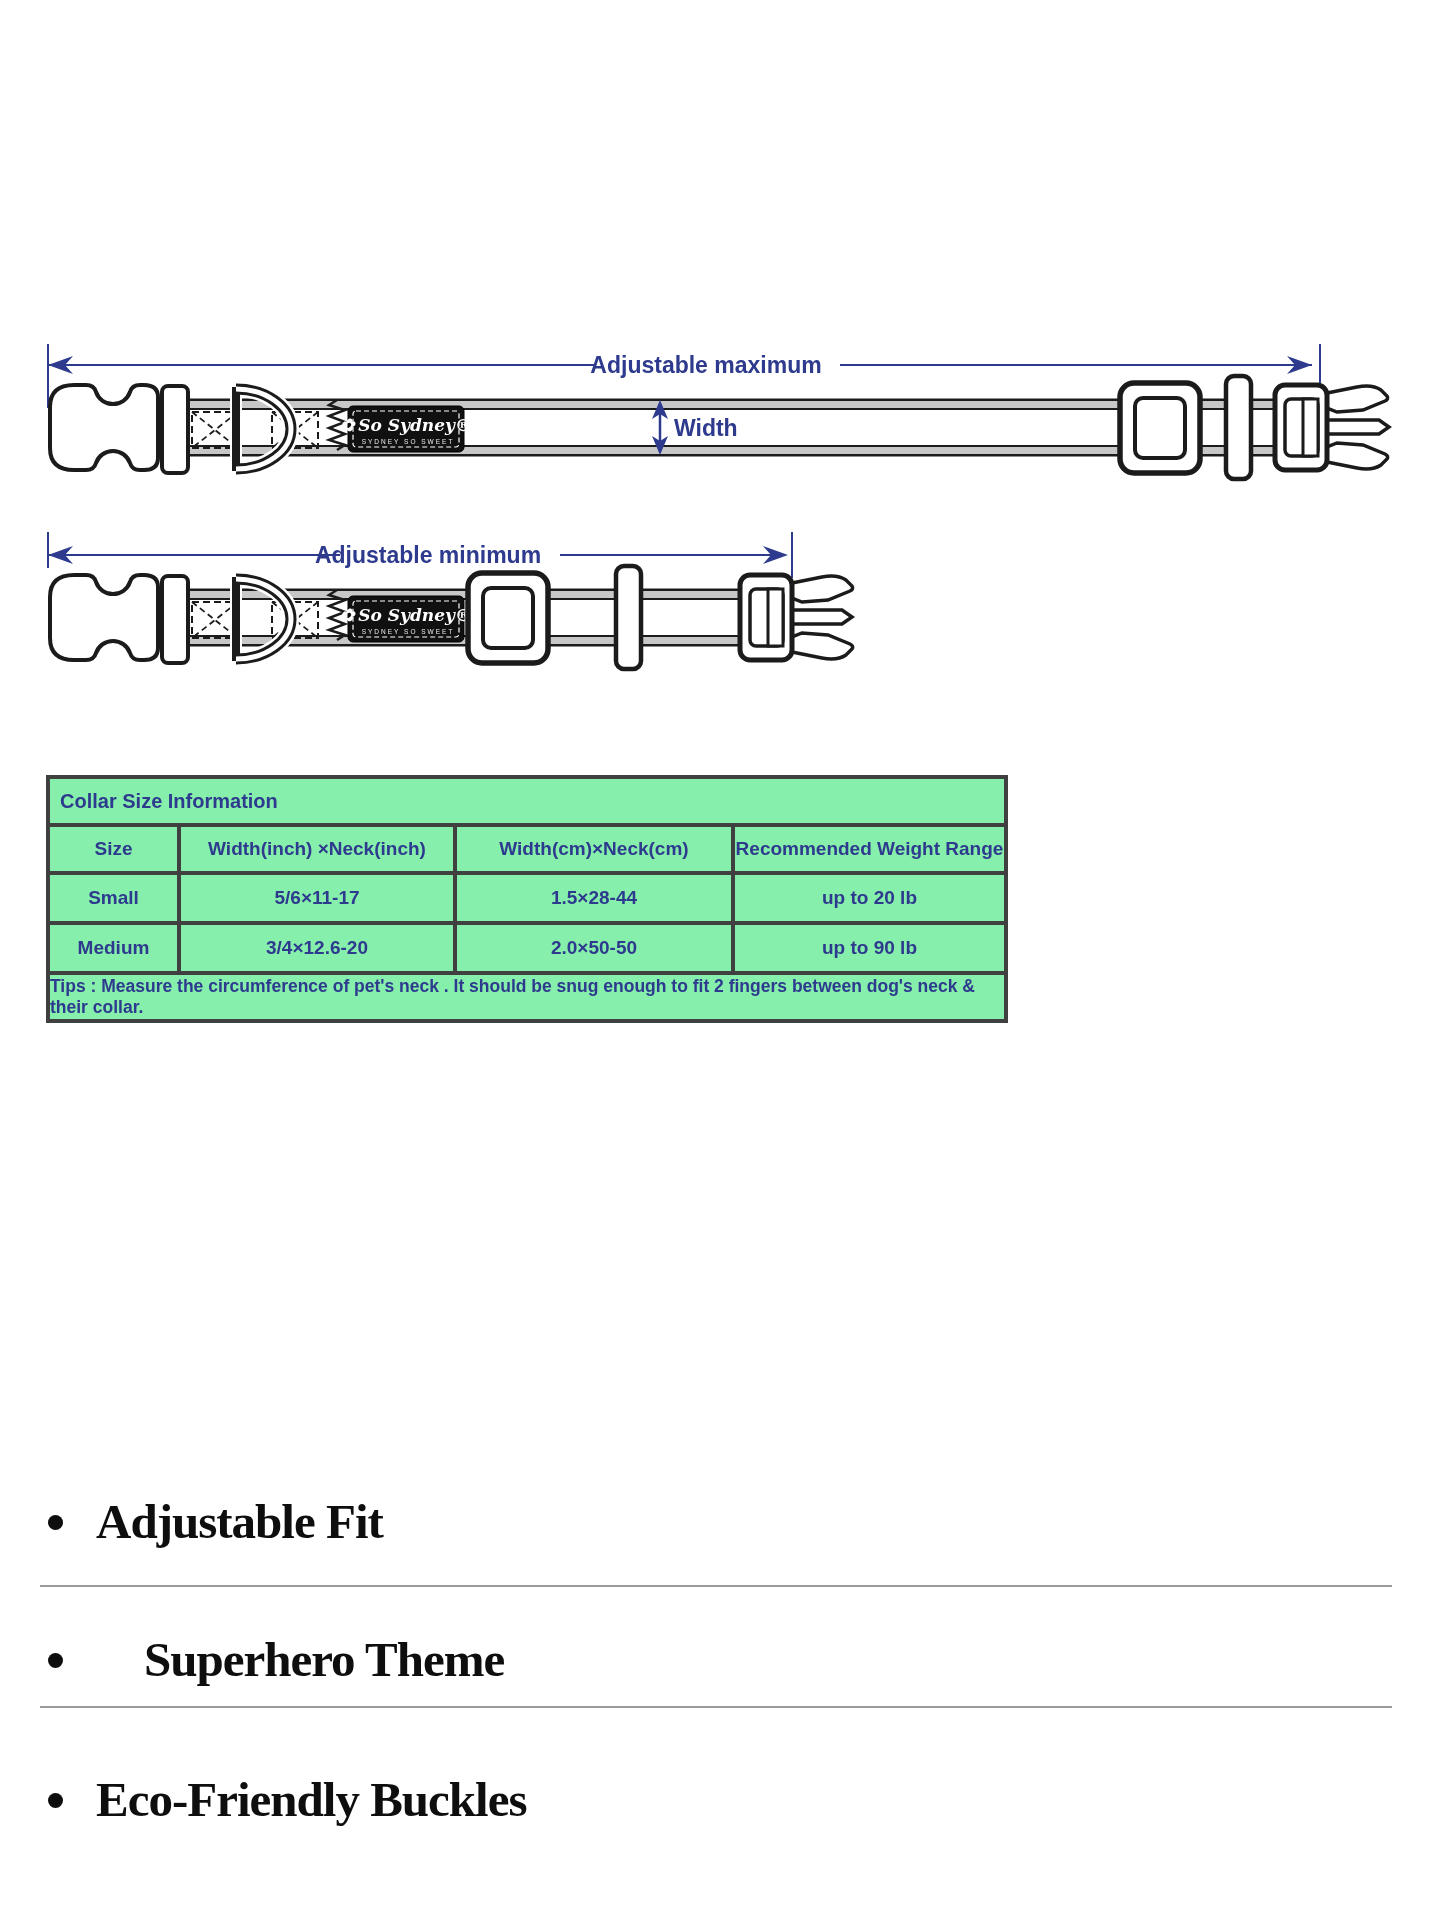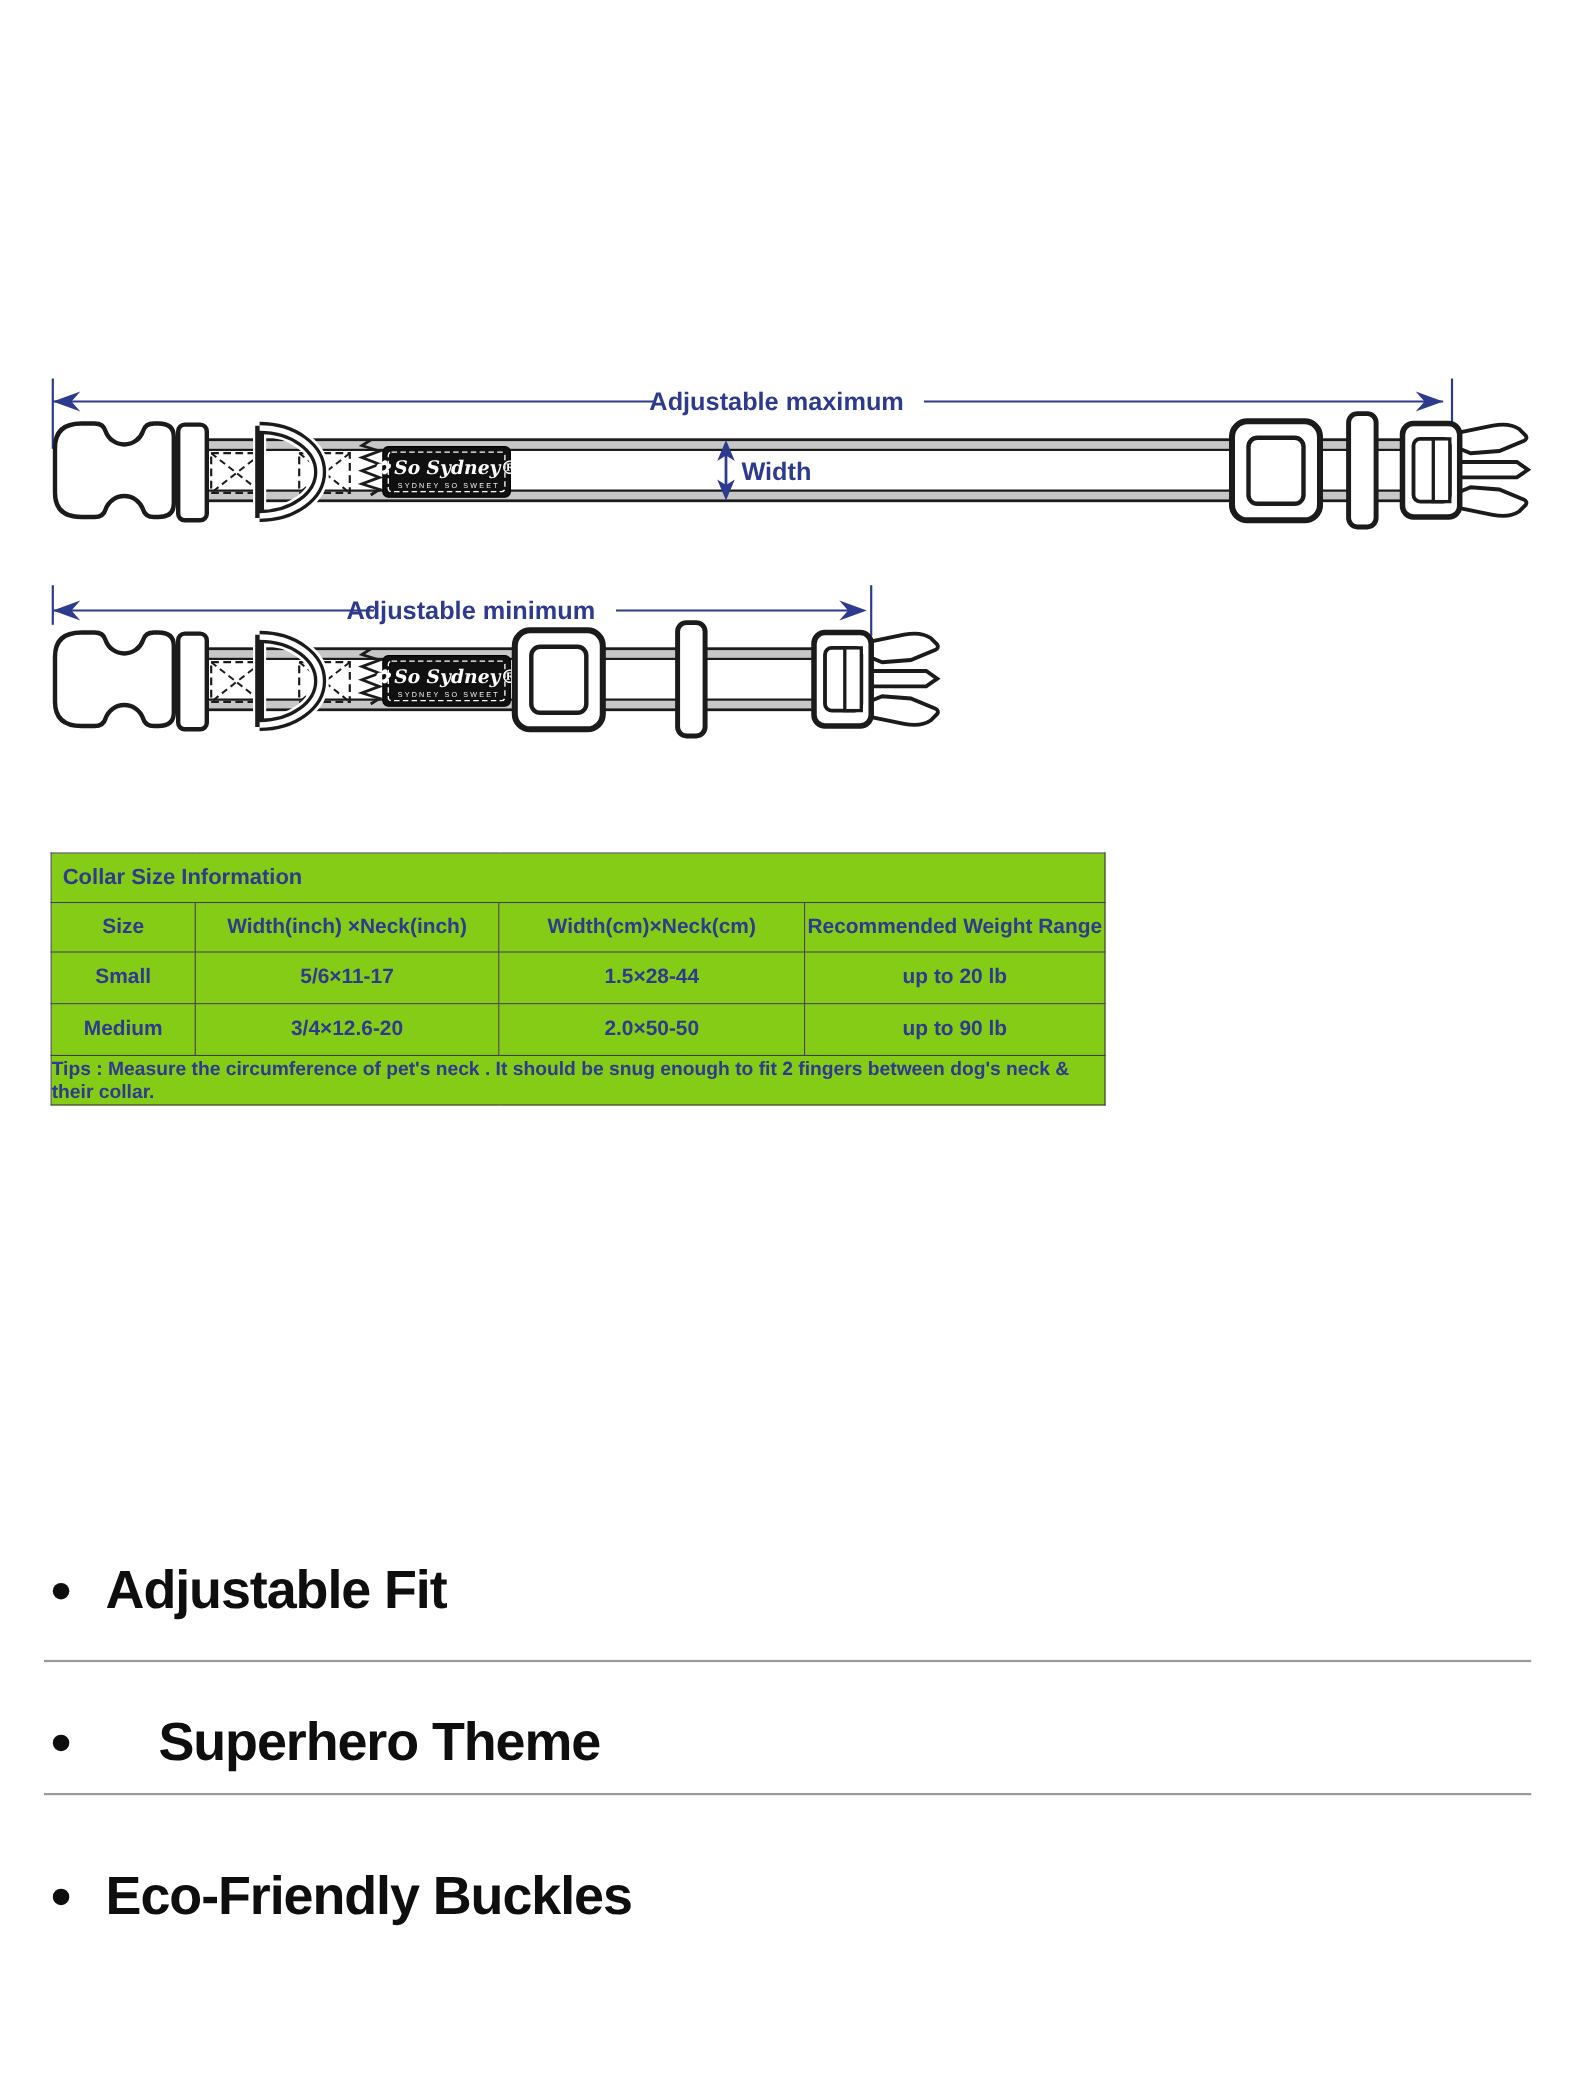--- a/index.html
+++ b/index.html
@@ -13,27 +13,27 @@
   #diagram-min{left:40px;top:520px;width:820px;height:160px;}
   svg text.dim-label{font-family:"Liberation Sans",sans-serif;font-weight:bold;font-size:23px;fill:#2d3a8d;}
   svg text.brand-name{font-family:"DejaVu Serif",serif;font-style:italic;font-weight:bold;font-size:17px;fill:#ffffff;}
   svg text.brand-sub{font-family:"Liberation Sans",sans-serif;font-size:6.5px;letter-spacing:2px;fill:#efefef;}
   
   table.size-table{
     position:absolute;left:46px;top:775px;width:958px;
     border-collapse:collapse;table-layout:fixed;
     color:#2d3a8d;font-weight:bold;
   }
-  table.size-table td{border:1px solid #404040;text-align:center;font-size:19px;padding:0;background:#84cc16;}
+  table.size-table td{border:4px solid #404040;text-align:center;font-size:19px;padding:0;background:#86efac;}
   table.size-table td.tbl-title{text-align:left;padding-left:10px;font-size:20px;height:44px;}
   table.size-table tr.hdr td{height:44px;}
   table.size-table tr.data td{height:46px;}
   table.size-table td.tips{height:44px;text-align:left;padding-left:0;font-size:17.5px;}
   
-  .features{position:absolute;left:40px;top:1404px;width:1352px;height:400px;}
+  .features{position:absolute;left:40px;top:1480px;width:1352px;height:400px;font-family:Liberation Serif, serif;}
   .feature{
     position:absolute;left:0;display:flex;align-items:center;
     font-size:49px;font-weight:bold;color:#0e0e0e;letter-spacing:-1px;line-height:60px;
   }
   .feature .dot{width:15px;height:15px;border-radius:50%;background:#0e0e0e;margin:0 33px 0 8px;flex:0 0 auto;}
   .f1{top:12px;} .f2{top:150px;gap:48px;} .f3{top:290px;}
   .divider{position:absolute;left:0;width:1352px;height:0;border-top:2px solid #9a9a9a;}
   .d1{top:105px;} .d2{top:226px;}
 </style>
 </head>

